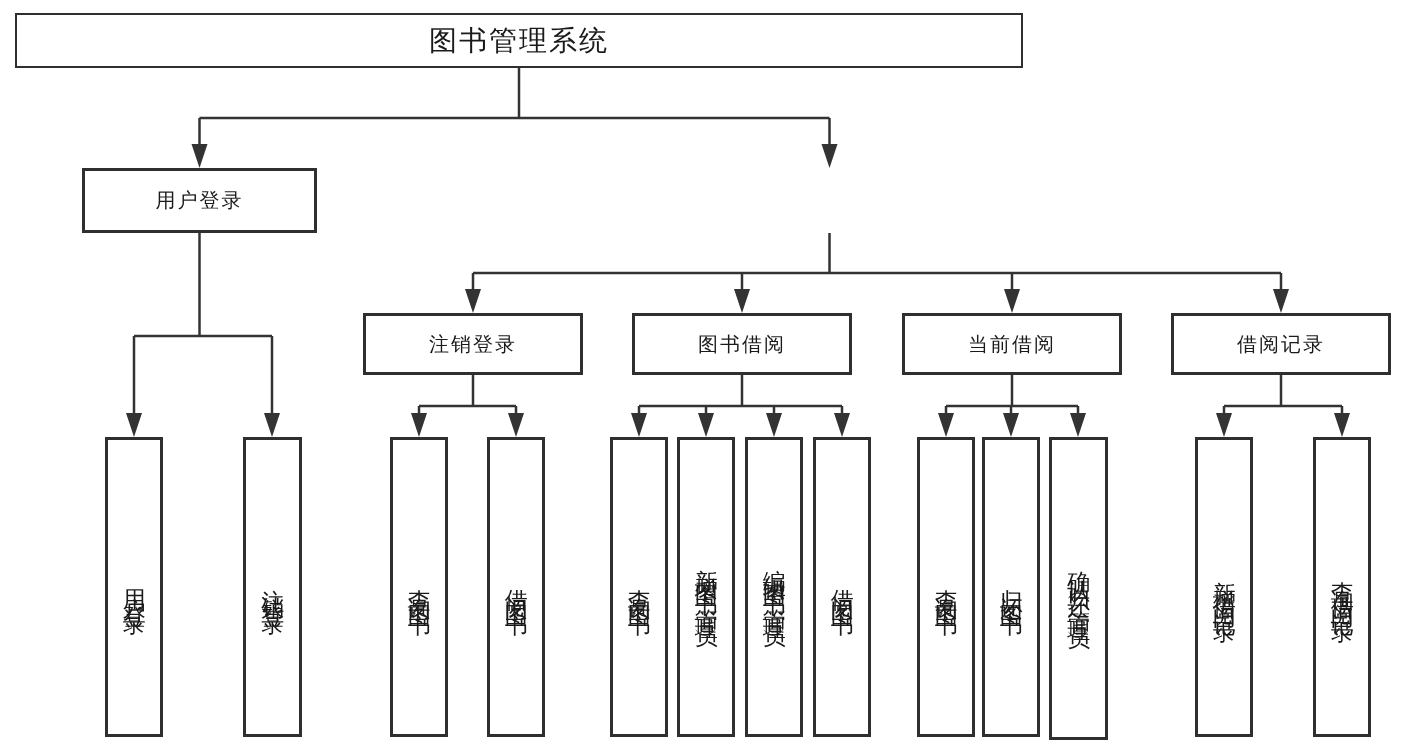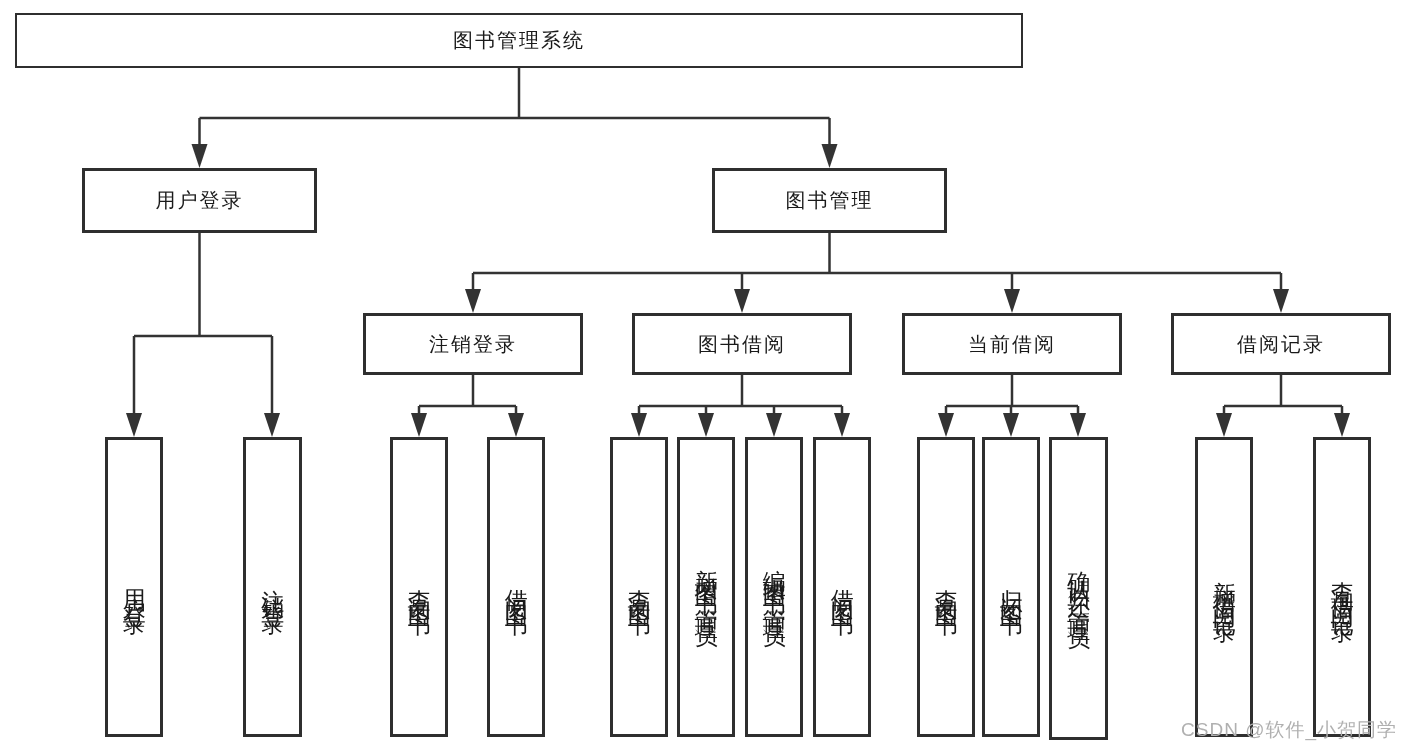--- a/index.html
+++ b/index.html
@@ -38,21 +38,21 @@
     background: #ffffff;
     border: 3px solid var(--box-border);
     display: flex;
     align-items: center;
     justify-content: center;
     color: var(--text);
     text-align: center;
   }
   .root-node {
     border-width: 2px;
-    font-size: 20px;
+    font-size: 28px;
     letter-spacing: 2px;
   }
   .branch-node {
     font-size: 20px;
     letter-spacing: 2px;
   }
   .leaf-node {
     writing-mode: vertical-rl;
     text-orientation: mixed;
     font-size: 23px;
@@ -133,21 +133,20 @@
     <line class="cline" x1="1224" y1="406" x2="1342" y2="406"></line>
     <line class="cline" x1="1224" y1="406" x2="1224" y2="416"></line>
     <polygon class="ahead" points="1224,437 1216,413 1232,413"></polygon>
     <line class="cline" x1="1342" y1="406" x2="1342" y2="416"></line>
     <polygon class="ahead" points="1342,437 1334,413 1350,413"></polygon>
   </svg>
 
   <div class="node root-node" style="left:15px; top:13px; width:1008px; height:55px;">图书管理系统</div>
 
   <div class="node branch-node" style="left:82px; top:168px; width:235px; height:65px;">用户登录</div>
-  <div class="node branch-node" style="left:712px; top:168px; width:235px; height:65px;">图书管理</div>
 
   <div class="node branch-node" style="left:363px; top:313px; width:220px; height:62px;">注销登录</div>
   <div class="node branch-node" style="left:632px; top:313px; width:220px; height:62px;">图书借阅</div>
   <div class="node branch-node" style="left:902px; top:313px; width:220px; height:62px;">当前借阅</div>
   <div class="node branch-node" style="left:1171px; top:313px; width:220px; height:62px;">借阅记录</div>
 
   <div class="node leaf-node" style="left:105px; top:437px; width:58px; height:300px;">用户登录</div>
   <div class="node leaf-node" style="left:243px; top:437px; width:59px; height:300px;">注销登录</div>
 
   <div class="node leaf-node" style="left:390px; top:437px; width:58px; height:300px;">查询图书</div>
@@ -158,15 +157,14 @@
   <div class="node leaf-node" style="left:745px; top:437px; width:58px; height:300px;">编辑图书（管理员）</div>
   <div class="node leaf-node" style="left:813px; top:437px; width:58px; height:300px;">借阅图书</div>
 
   <div class="node leaf-node" style="left:917px; top:437px; width:58px; height:300px;">查询图书</div>
   <div class="node leaf-node" style="left:982px; top:437px; width:58px; height:300px;">归还图书</div>
   <div class="node leaf-node" style="left:1049px; top:437px; width:59px; height:303px;">确认归还（管理员）</div>
 
   <div class="node leaf-node" style="left:1195px; top:437px; width:58px; height:300px;">新增借阅记录</div>
   <div class="node leaf-node" style="left:1313px; top:437px; width:58px; height:300px;">查询借阅记录</div>
 
-  <div class="watermark">CSDN @软件_小贺同学</div>
 
 </div>
 
 </body></html>

